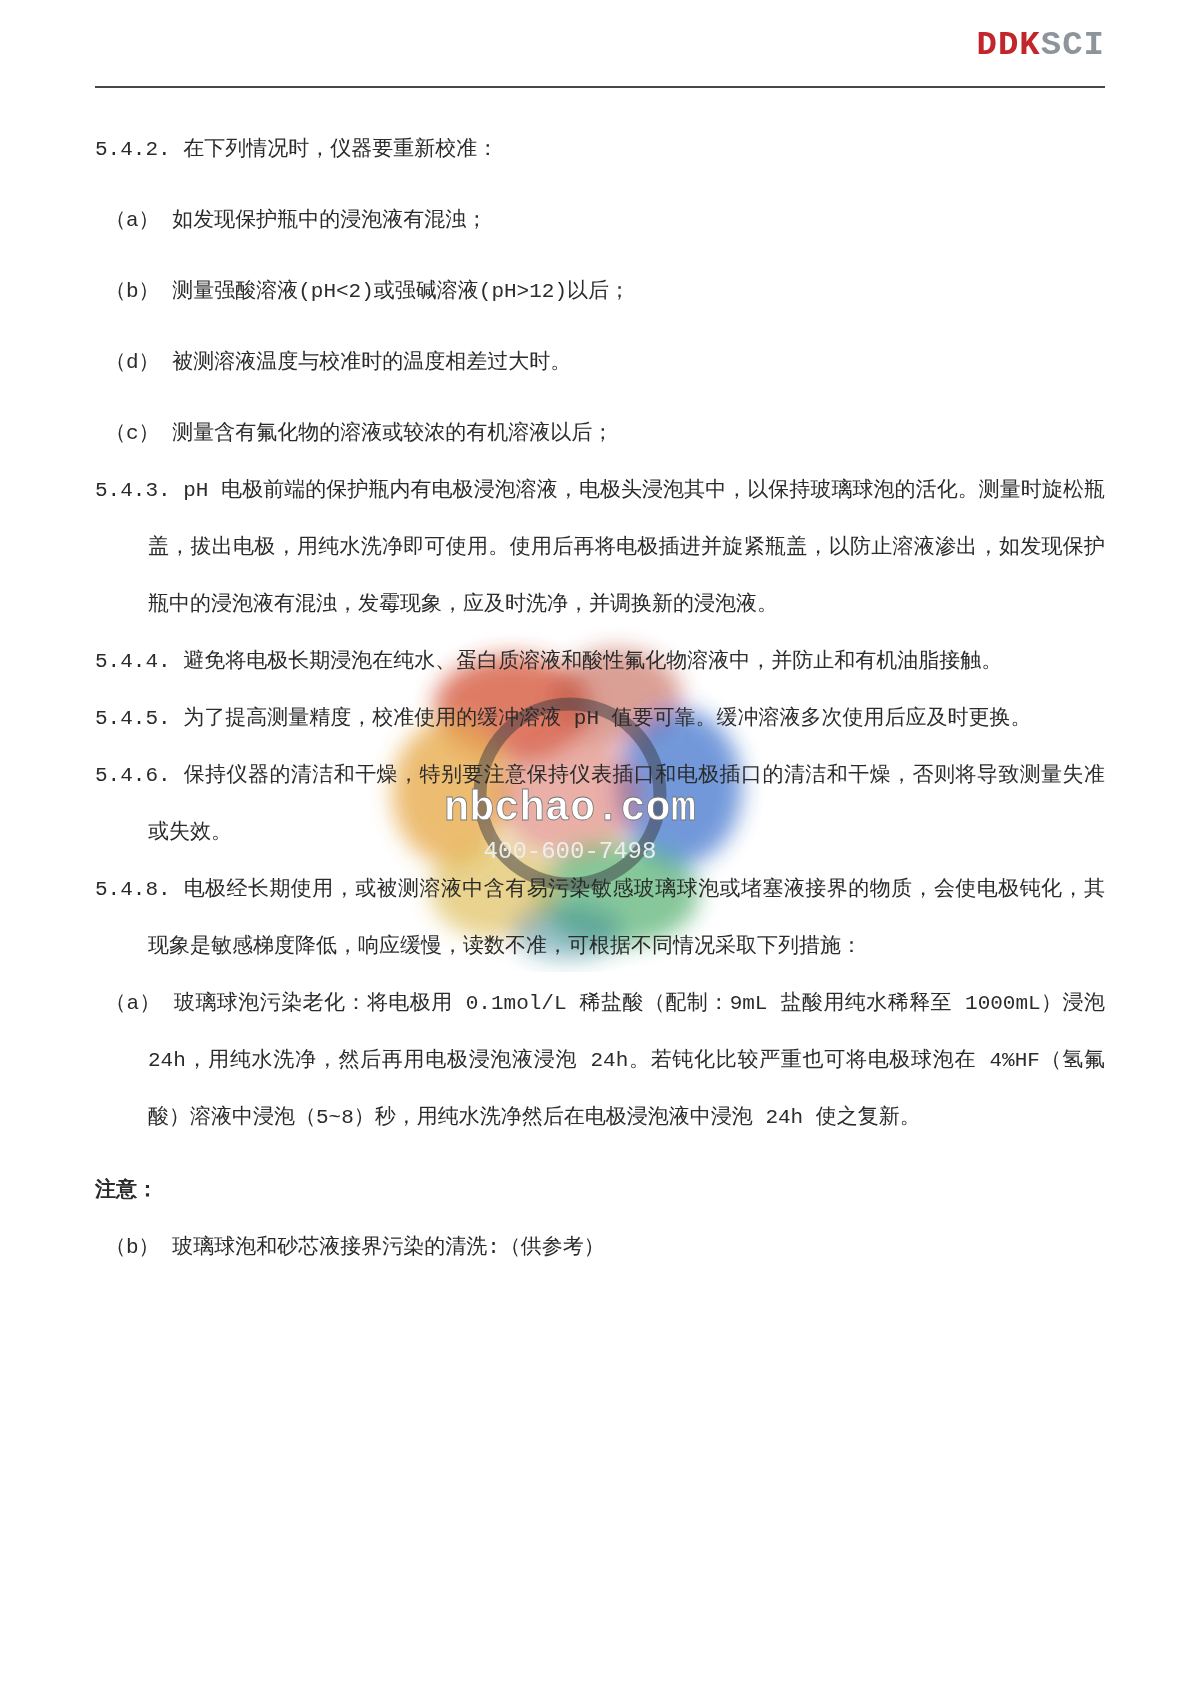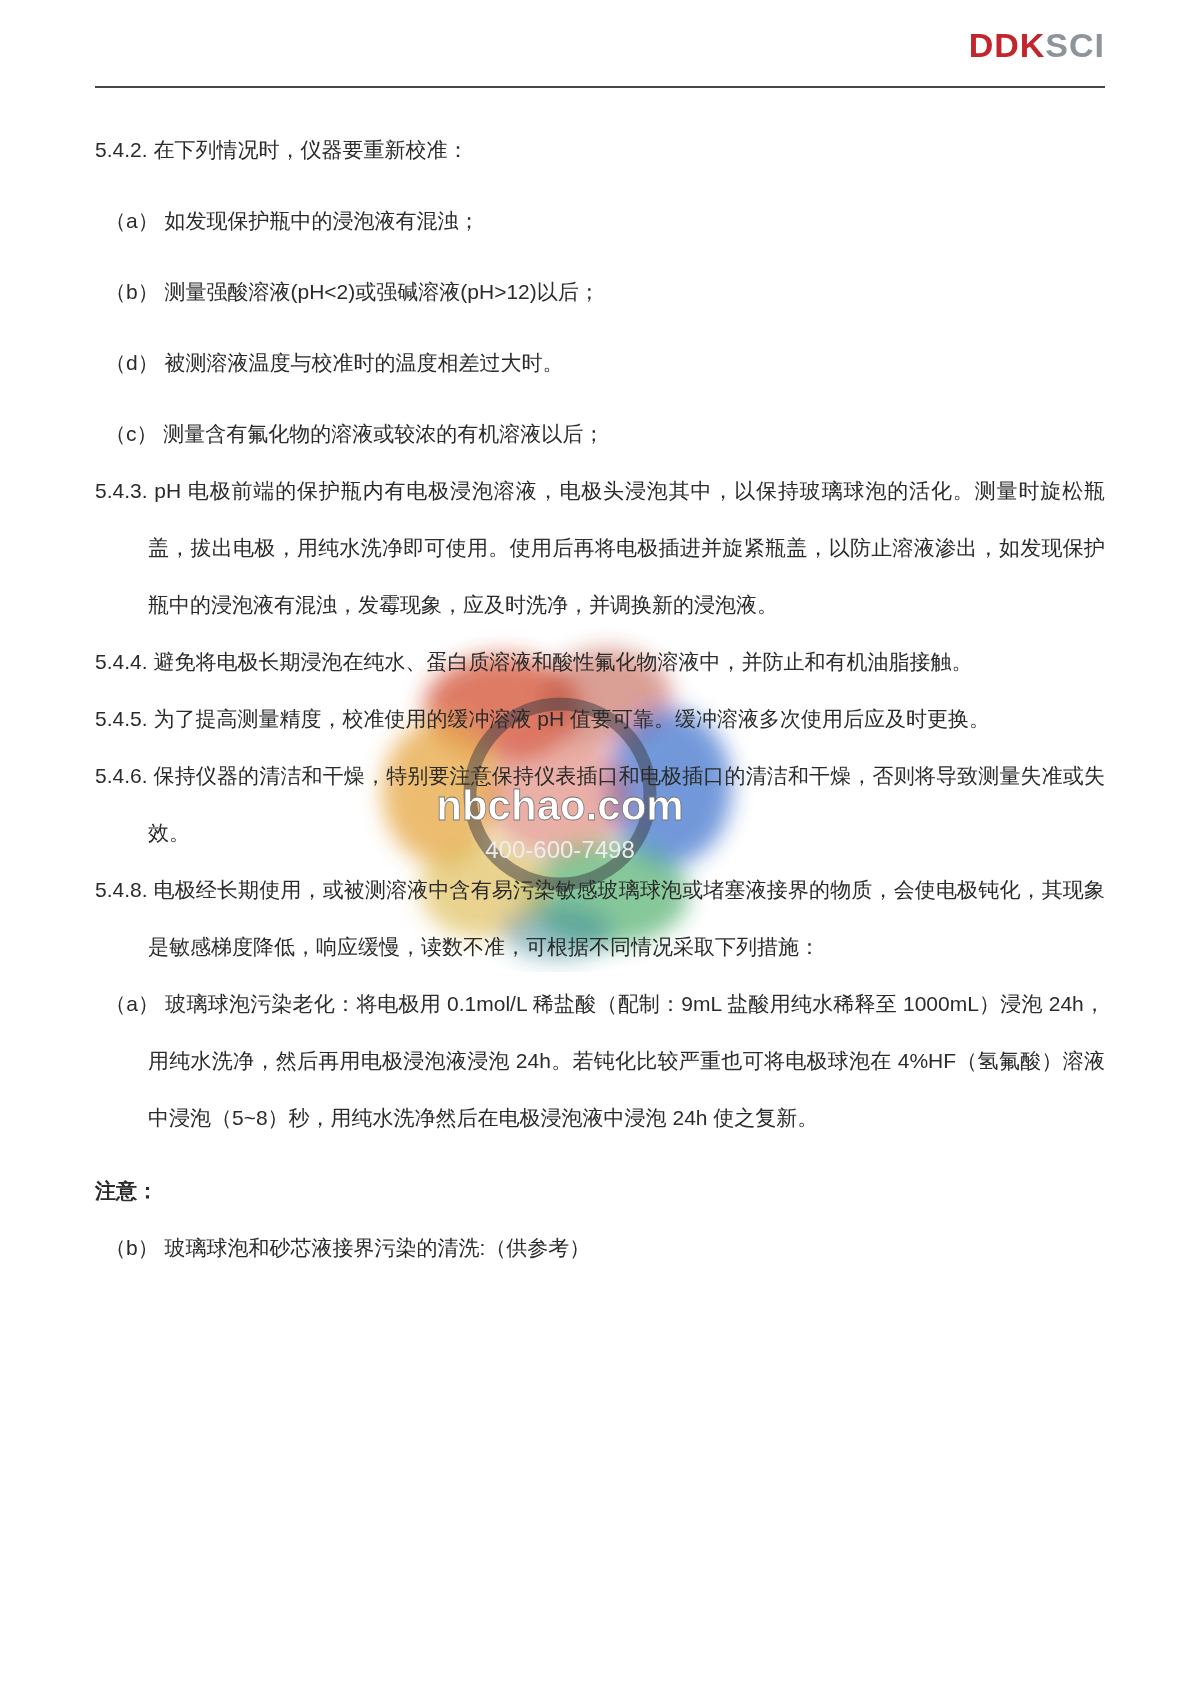--- a/index.html
+++ b/index.html
@@ -3,21 +3,21 @@
 <meta charset="utf-8">
 <style>
   * { margin: 0; padding: 0; box-sizing: border-box; }
   html, body { background: #ffffff; }
   .page {
     position: relative;
     width: 1200px;
     height: 1391px;
     margin: 0 auto;
     background: #ffffff;
-    font-family: Liberation Sans, sans-serif;
+    font-family: Liberation Mono, monospace;
     color: #2b2b2b;
     overflow: hidden;
   }
   
   .logo {
     position: absolute;
     top: 28px;
     right: 95px;
     font-size: 34px;
     font-weight: bold;
@@ -30,21 +30,21 @@
     position: absolute;
     top: 86px;
     left: 95px;
     width: 1010px;
     height: 2px;
     background: #474747;
   }
   
   .watermark {
     position: absolute;
-    left: 352px;
+    left: 362px;
     top: 622px;
     z-index: 0;
     opacity: 0.93;
     pointer-events: none;
   }
   
   .content {
     position: absolute;
     top: 121px;
     left: 95px;

